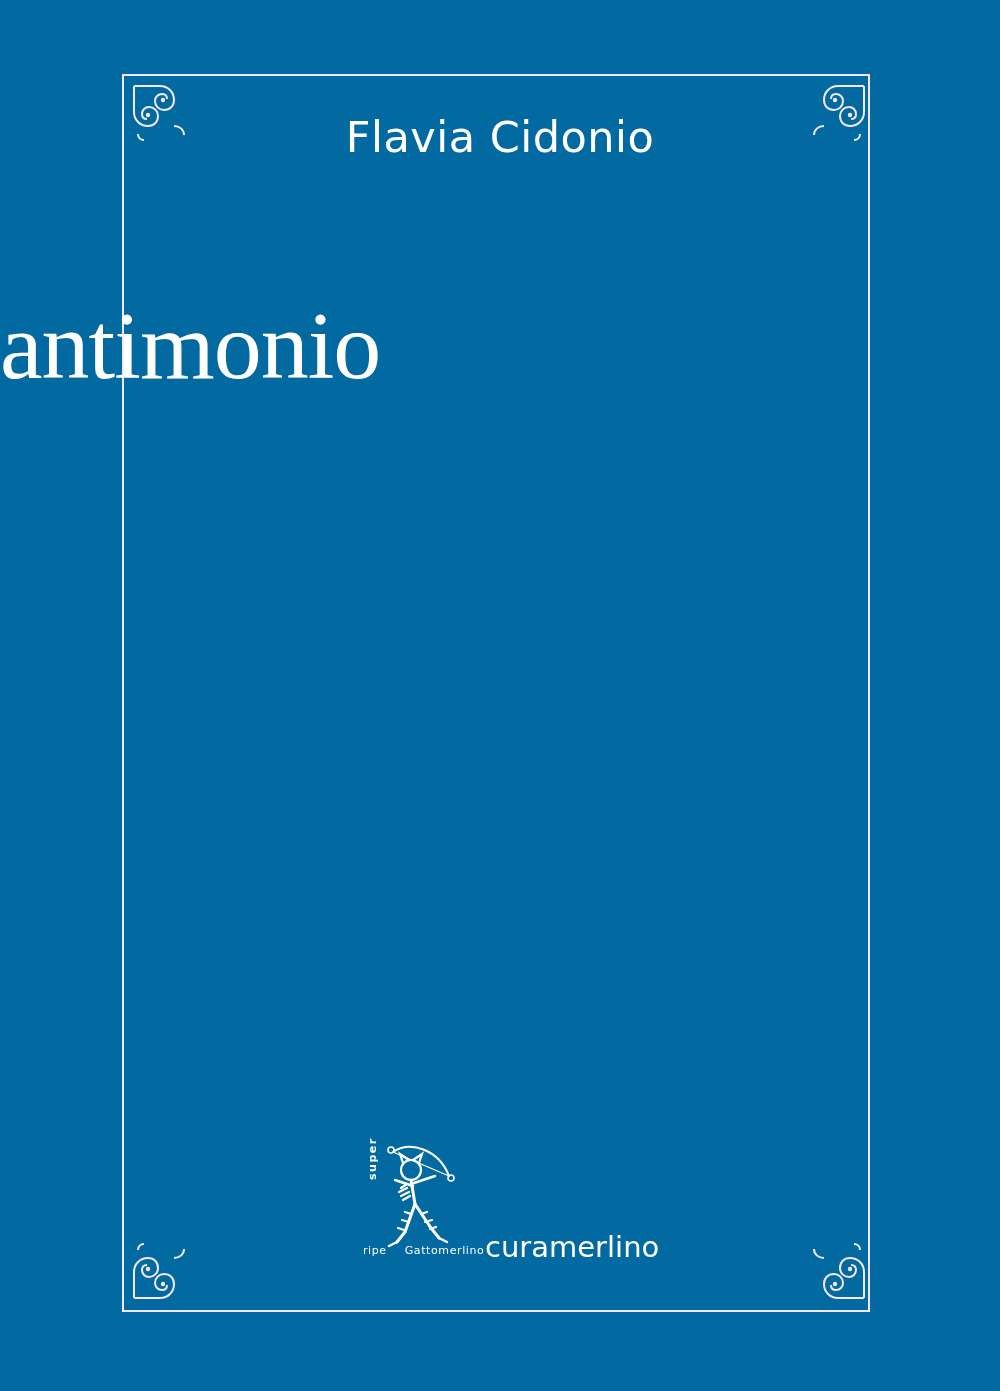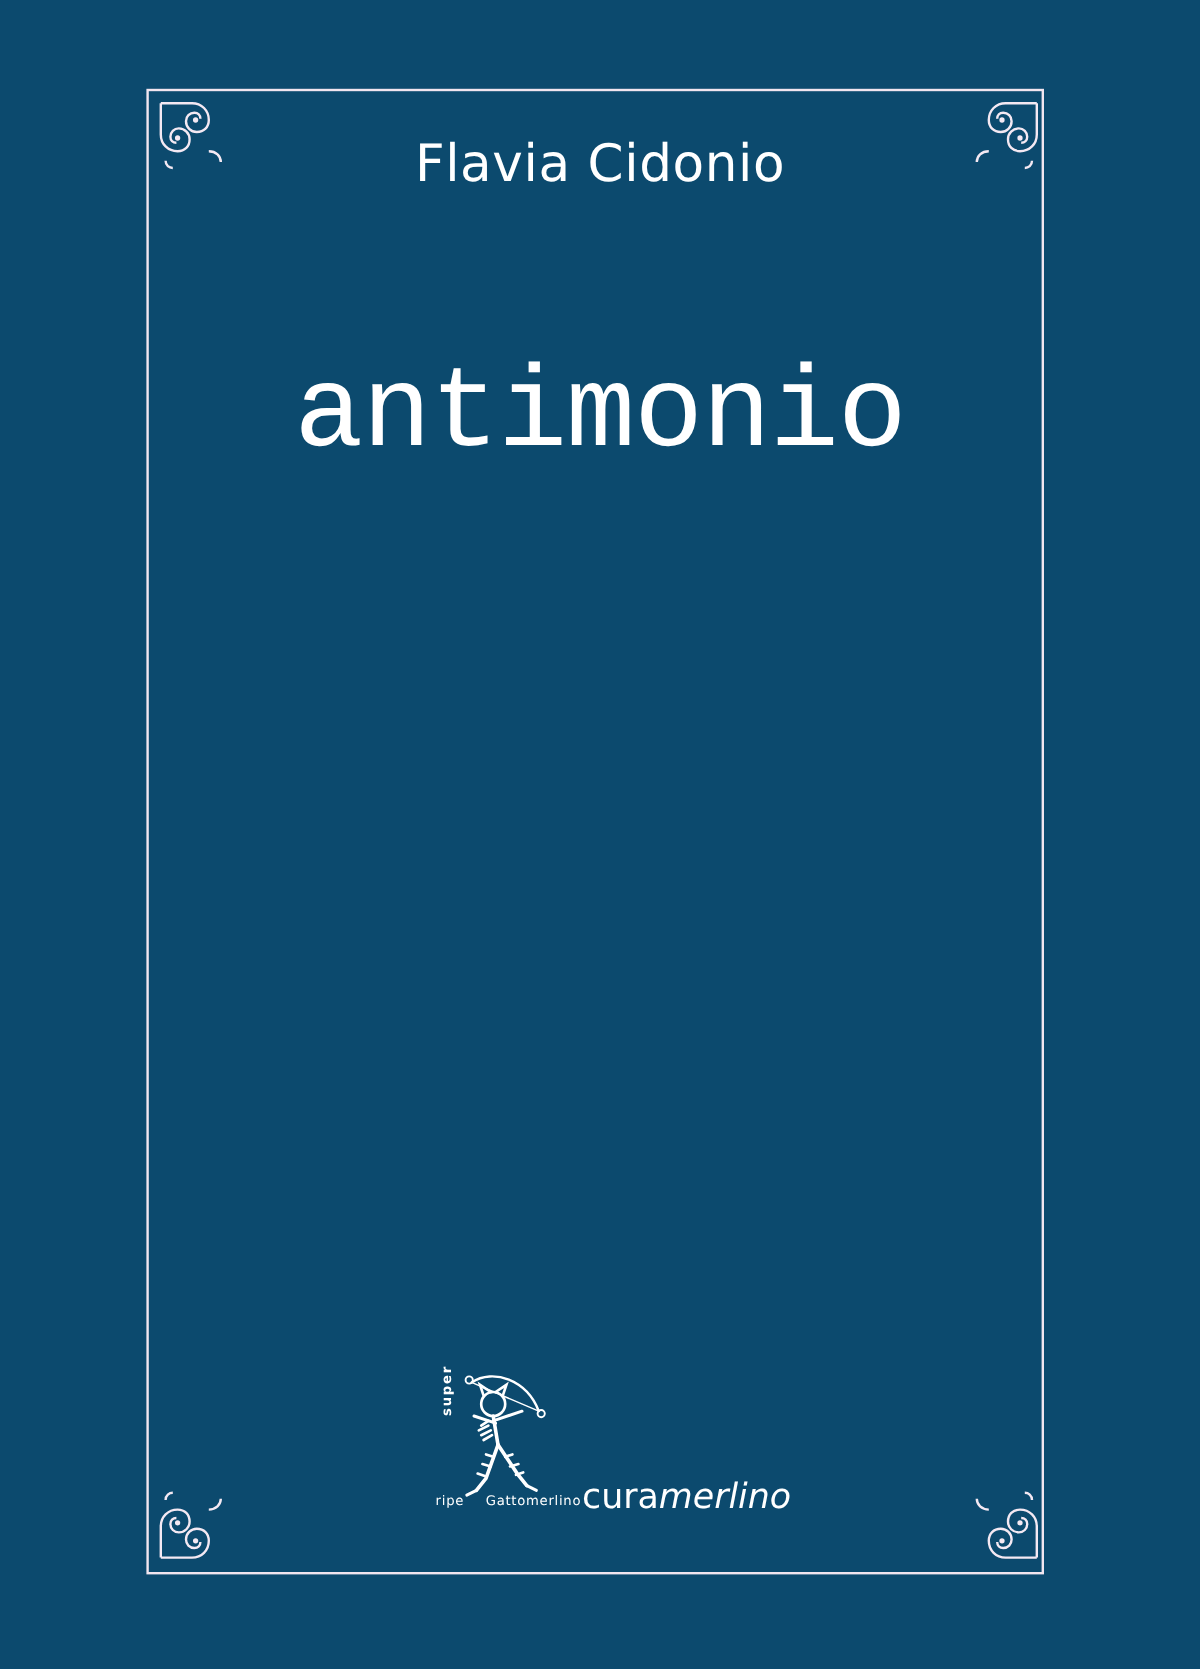--- a/index.html
+++ b/index.html
@@ -10,21 +10,21 @@
     width: 1000px;
     height: 1391px;
     background: #A02D9B;
     font-family: "DejaVu Sans", sans-serif;
     overflow: hidden;
   }
   .cover {
     position: relative;
     width: 1000px;
     height: 1391px;
-    background: #0c4a6e;
+    background: #0369a1;
   }
   .frame {
     position: absolute;
     left: 122px;
     top: 74px;
     width: 748px;
     height: 1238px;
     border: 2px solid #F2E6F0;
     box-sizing: border-box;
   }
@@ -51,23 +51,22 @@
     font-family: "DejaVu Sans", sans-serif;
     font-size: 43px;
     font-weight: 400;
     letter-spacing: 0.5px;
   }
   .title {
     position: absolute;
     left: 0;
     right: 0;
     top: 296px;
-    text-align: center;
-    color: #FFFFFF;
-    font-family: Liberation Mono, monospace;
+    color: #FFFFFF;
+    font-family: Liberation Serif, serif;
     font-size: 96px;
     font-weight: 300;
     letter-spacing: -1px;
     line-height: 1.05;
   }
   .poem {
     position: absolute;
     left: 192px;
     top: 626px;
     width: 680px;
@@ -123,21 +122,21 @@
   .logo-word {
     position: absolute;
     left: 130px;
     top: 94px;
     color: #FFFFFF;
     font-family: "DejaVu Sans", sans-serif;
     font-size: 29px;
     white-space: nowrap;
   }
   .logo-word .light { font-weight: 400; }
-  .logo-word .ital { font-style: italic; font-weight: 400; }
+  .logo-word .ital { font-weight: 400; }
 </style>
 </head>
 <body>
 
 <div class="cover">
 
   <div class="frame"></div>
 
   <div class="corner tl">
     <svg viewBox="0 0 62 62" fill="none" stroke="currentColor" stroke-width="2">

